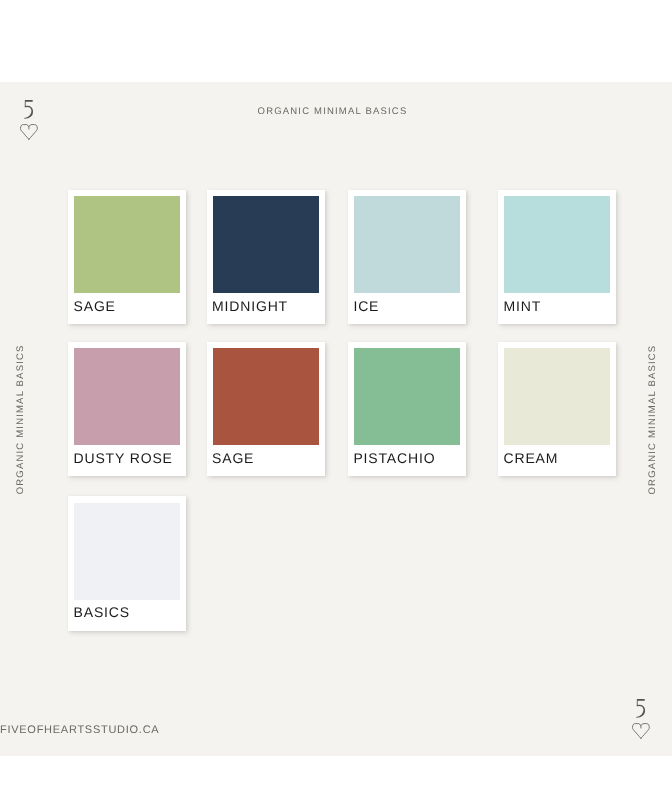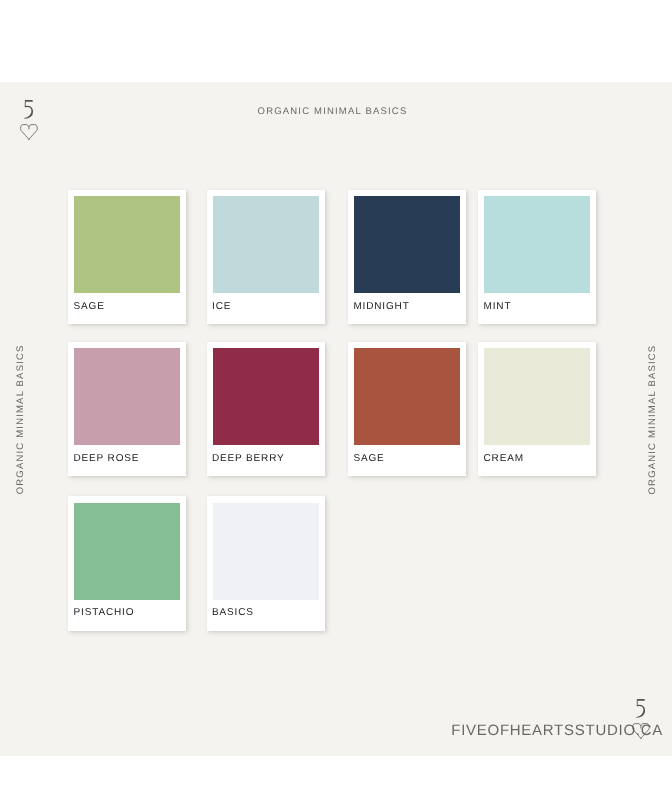--- a/index.html
+++ b/index.html
@@ -18,22 +18,22 @@
     position:absolute; left:0; top:82px; width:672px; height:674px;
     background:#f4f3ef;
   }
   .header-title {
     position:absolute; left:0; top:106px; width:665px;
     text-align:center; white-space:nowrap;
     font-size:9.5px; line-height:11px; letter-spacing:1.19px; color:#6b6862;
   }
   .footer-title {
     position:absolute; left:0; top:725px; width:663px;
-    text-align:right; white-space:nowrap;
-    font-size:15px; line-height:11px; letter-spacing:0.73px; color:#6b6862;
+    text-align:left; white-space:nowrap;
+    font-size:11px; line-height:11px; letter-spacing:0.73px; color:#6b6862;
   }
   .side-text {
     position:absolute; left:0; top:0; width:160px; height:11px;
     font-size:9.5px; line-height:11px; letter-spacing:1.19px; color:#6b6862;
     white-space:nowrap;
     transform-origin:0 0;
   }
   .side-left  { transform:translate(15.3px,494.3px) rotate(-90deg); }
   .side-right { transform:translate(646.6px,494.5px) rotate(-90deg); }
 
@@ -47,28 +47,28 @@
   .grid { position:absolute; left:68px; top:189.9px; width:538px; height:441px; }
   .card {
     position:absolute;
     width:118.0px; height:134.4px;
     background:#ffffff;
     box-shadow:0.6px 0.6px 2.4px rgba(105,100,90,0.10), 2.0px 2.0px 5.0px rgba(105,100,90,0.17);
   }
   .card:nth-child(4n+1) { left:0; }
   .card:nth-child(4n+2) { left:138.5px; }
   .card:nth-child(4n+3) { left:279.9px; }
-  .card:nth-child(4n+4) { left:410px;text-decoration:underline; }
+  .card:nth-child(4n+4) { left:430px;text-decoration:underline; }
   .card:nth-child(-n+4)        { top:0; }
   .card:nth-child(n+5):nth-child(-n+8) { top:152.1px; }
   .card:nth-child(n+9)         { top:306.3px; }
   .swatch { position:absolute; left:6.1px; top:6.5px; width:106px; height:97px; }
   .card-label {
     position:absolute; left:5.5px; top:111.3px;
-    font-size:10px; line-height:11px; letter-spacing:0.85px; color:#1a1a1a;
+    font-size:14px; line-height:11px; letter-spacing:0.85px; color:#1a1a1a;
     white-space:nowrap;
   }
 </style>
 </head>
 <body>
 
 <div class="page">
   <div class="canvas"></div>
 
   <div class="header-title">ORGANIC MINIMAL BASICS</div>
@@ -97,49 +97,45 @@
                M89 24 L89 50" fill="none" stroke="#5b5954" stroke-width="8.0" stroke-linejoin="round" stroke-linecap="round"></path>
     </svg>
   </div>
 
   <div class="grid">
     <div class="card">
       <div class="swatch" style="background: rgb(175, 196, 130);"></div>
       <div class="card-label">SAGE</div>
     </div>
     <div class="card">
+      <div class="swatch" style="background: rgb(40, 60, 85);"></div>
+      <div class="card-label">MIDNIGHT</div>
+    </div>
+    <div class="card">
       <div class="swatch" style="background: rgb(192, 218, 219);"></div>
       <div class="card-label">ICE</div>
-    </div>
-    <div class="card">
-      <div class="swatch" style="background: rgb(40, 60, 85);"></div>
-      <div class="card-label">MIDNIGHT</div>
     </div>
     <div class="card">
       <div class="swatch" style="background: rgb(183, 222, 220);"></div>
       <div class="card-label">MINT</div>
     </div>
     <div class="card">
       <div class="swatch" style="background: rgb(199, 158, 171);"></div>
-      <div class="card-label">DEEP ROSE</div>
-    </div>
-    <div class="card">
-      <div class="swatch" style="background: rgb(144, 44, 71);"></div>
-      <div class="card-label">DEEP BERRY</div>
+      <div class="card-label">DUSTY ROSE</div>
     </div>
     <div class="card">
       <div class="swatch" style="background: rgb(168, 84, 62);"></div>
       <div class="card-label">SAGE</div>
     </div>
     <div class="card">
+      <div class="swatch" style="background: rgb(133, 189, 149);"></div>
+      <div class="card-label">PISTACHIO</div>
+    </div>
+    <div class="card">
       <div class="swatch" style="background: rgb(233, 233, 216);"></div>
       <div class="card-label">CREAM</div>
-    </div>
-    <div class="card">
-      <div class="swatch" style="background: rgb(133, 189, 149);"></div>
-      <div class="card-label">PISTACHIO</div>
     </div>
     <div class="card">
       <div class="swatch" style="background: rgb(240, 241, 245);"></div>
       <div class="card-label">BASICS</div>
     </div>
   </div>
 </div>
 
 </body></html>

